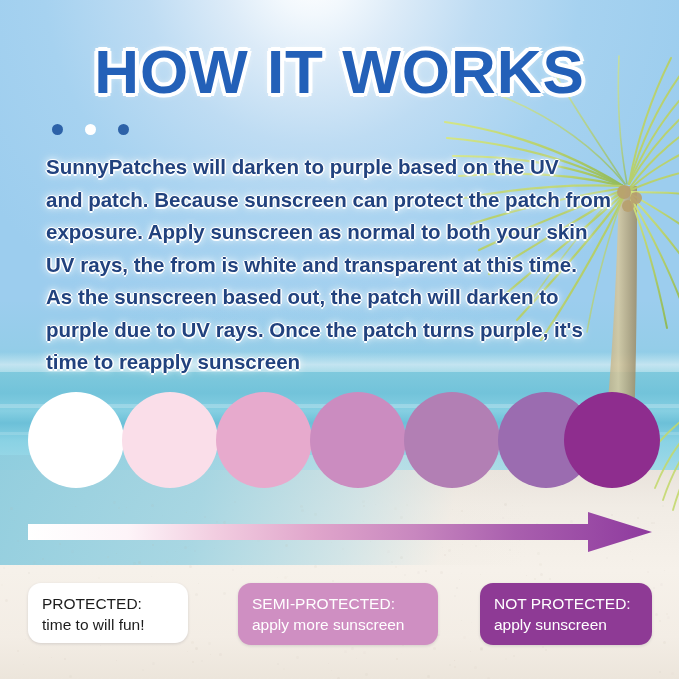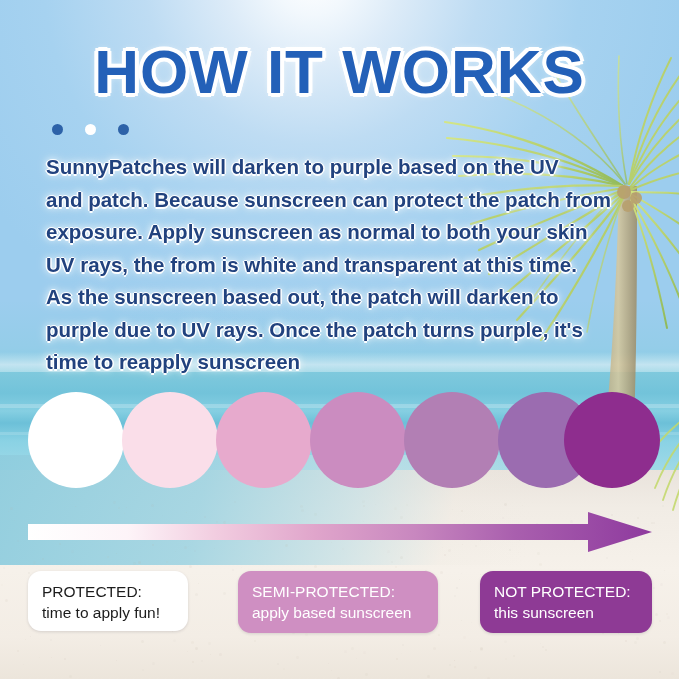--- a/index.html
+++ b/index.html
@@ -169,21 +169,21 @@
   }
 
   
   .legend {
     position: absolute;
     left: 0; top: 568px;
     width: 679px; height: 66px;
   }
   .pill {
     position: absolute;
-    top: 3px;
+    top: 15px;
     border-radius: 13px;
     padding: 10px 0 6px 14px;
     box-sizing: border-box;
     font-size: 15.5px;
     line-height: 21px;
     box-shadow: 0 1px 3px rgba(80,70,90,0.18);
   }
   .pill .l1 { display: block; }
   .pill .l2 { display: block; }
   .pill-protected {
@@ -591,25 +591,25 @@
           <stop offset="100%" stop-color="#8e3a9e"></stop>
         </linearGradient>
       </defs>
       <path d="M0 12 L560 12 L560 0 L624 20 L560 40 L560 28 L0 28 Z" fill="url(#arrowG)"></path>
     </svg>
   </div>
 
   <div class="legend">
     <div class="pill pill-protected">
       <span class="l1">PROTECTED:</span>
-      <span class="l2">time to apply fun!</span>
+      <span class="l2">time to will fun!</span>
     </div>
     <div class="pill pill-semi" id="pill-semi" style="background: rgb(207, 143, 194); color: rgb(255, 255, 255);">
       <span class="l1">SEMI-PROTECTED:</span>
-      <span class="l2">apply based sunscreen</span>
+      <span class="l2">apply more sunscreen</span>
     </div>
     <div class="pill pill-not" id="pill-not" style="background: rgb(142, 58, 149); color: rgb(255, 255, 255);">
       <span class="l1">NOT PROTECTED:</span>
-      <span class="l2">this sunscreen</span>
+      <span class="l2">apply sunscreen</span>
     </div>
   </div>
 
 </div>
 
 </body></html>

